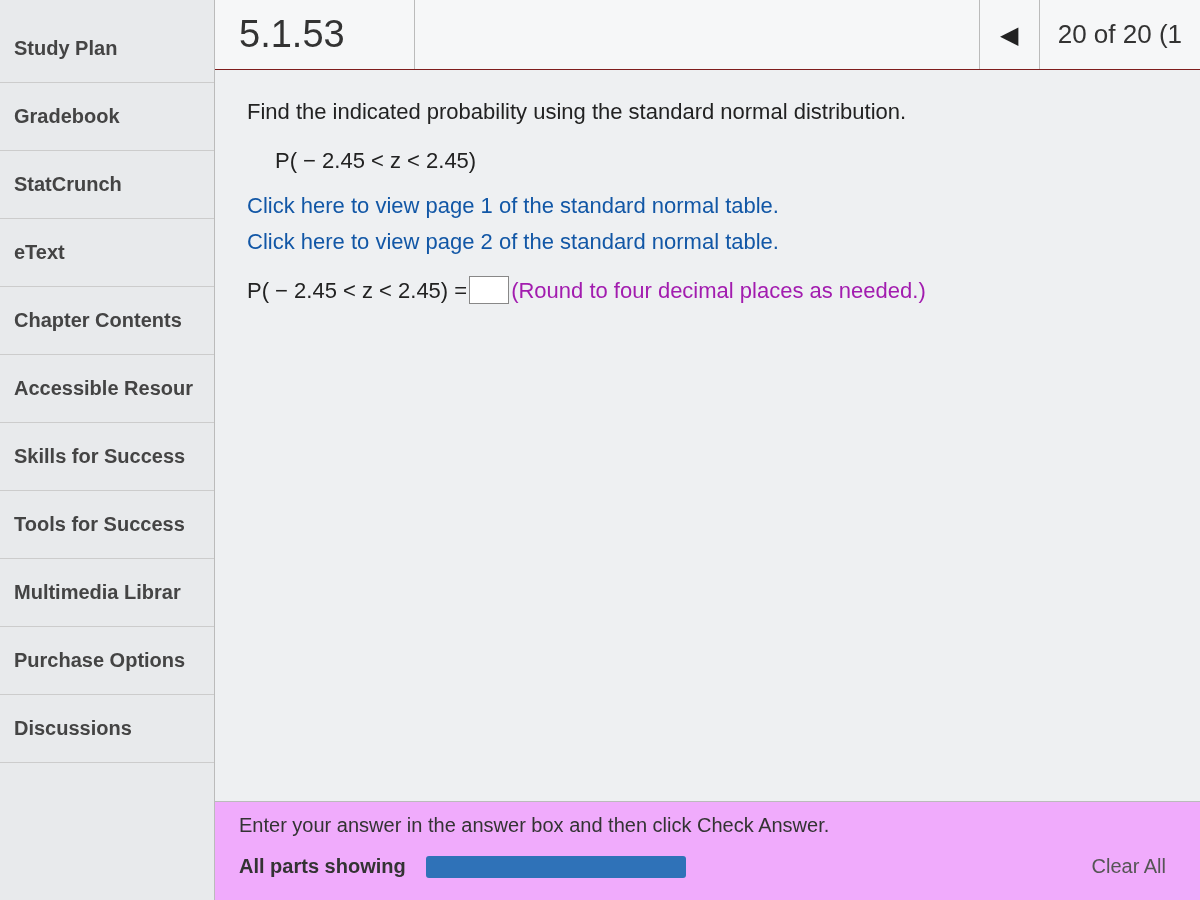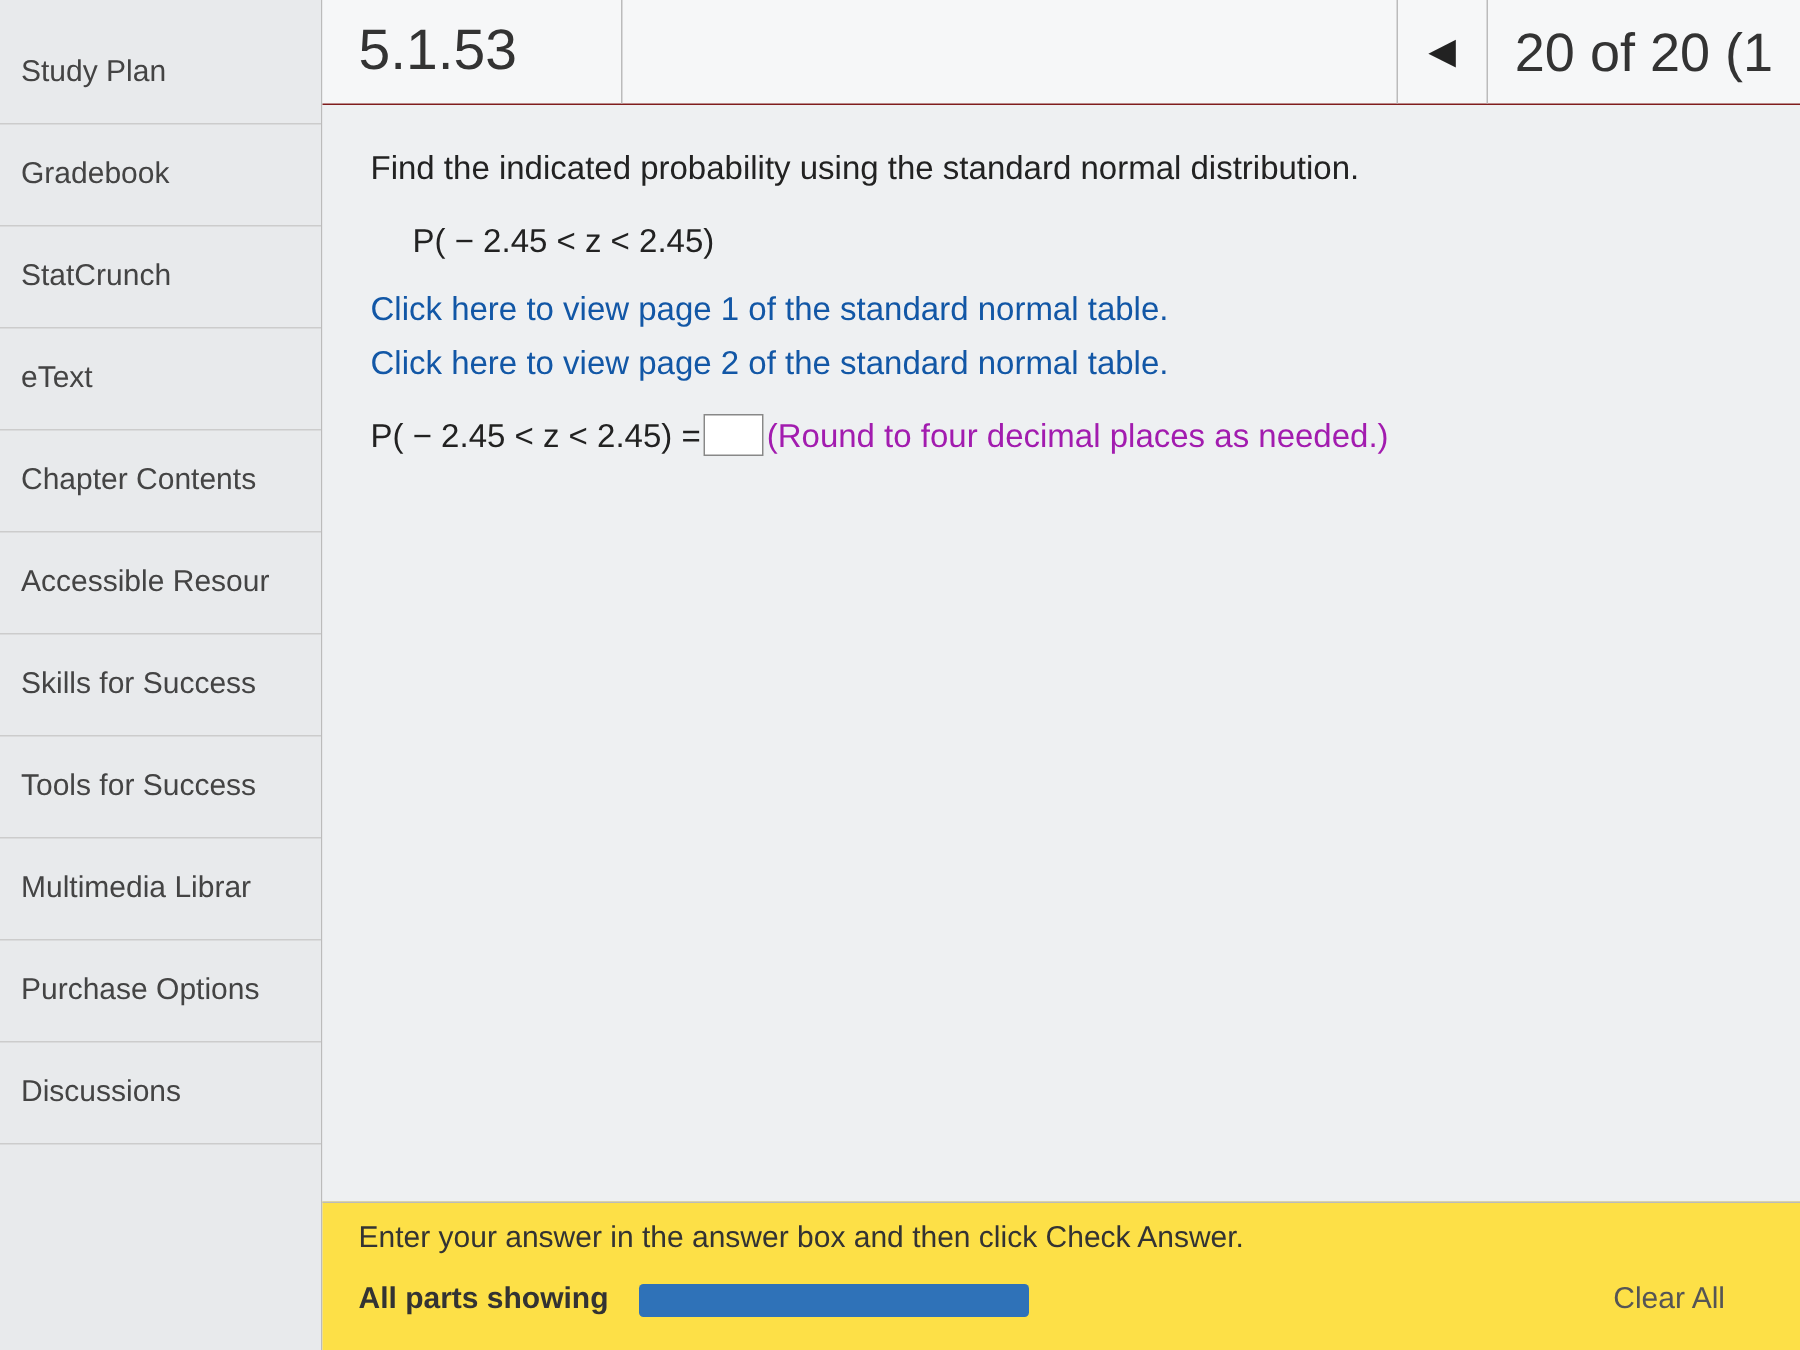--- a/index.html
+++ b/index.html
@@ -15,21 +15,21 @@
       width: 215px;
       background: #e8eaec;
       border-right: 1px solid #bbb;
       display: flex;
       flex-direction: column;
       padding-top: 15px;
     }
     .sidebar-item {
       padding: 22px 14px;
       font-size: 20px;
-      font-weight: 400;
+      font-weight: 700;
       color: #444;
       border-bottom: 1px solid #ccc;
       cursor: pointer;
       white-space: nowrap;
       overflow: hidden;
     }
     .main {
       flex: 1;
       display: flex;
       flex-direction: column;
@@ -59,21 +59,21 @@
       align-items: center;
       justify-content: center;
       border-left: 1px solid #bbb;
       cursor: pointer;
       font-size: 24px;
       color: #222;
     }
     .counter-box {
       border-left: 1px solid #bbb;
       padding: 8px 18px;
-      font-size: 36px;
+      font-size: 26px;
       color: #333;
       display: flex;
       align-items: center;
     }
     .content {
       flex: 1;
       padding: 24px 32px 0 32px;
       font-size: 22px;
       color: #222;
       line-height: 1.6;
@@ -98,22 +98,22 @@
       width: 40px;
       height: 28px;
       border: 1px solid #888;
       background: #fff;
       font-size: 18px;
       text-align: center;
     }
     .hint { color: #a21caf; }
     .bottombar {
       border-top: 1px solid #bbb;
-      background: #fde047;
-      padding: 12px 40px 18px 24px;
+      background: #f0abfc;
+      padding: 12px 24px 18px 24px;
     }
     .instr {
       font-size: 20px;
       color: #333;
       margin-bottom: 14px;
     }
     .bottom-row {
       display: flex;
       align-items: center;
       gap: 20px;

